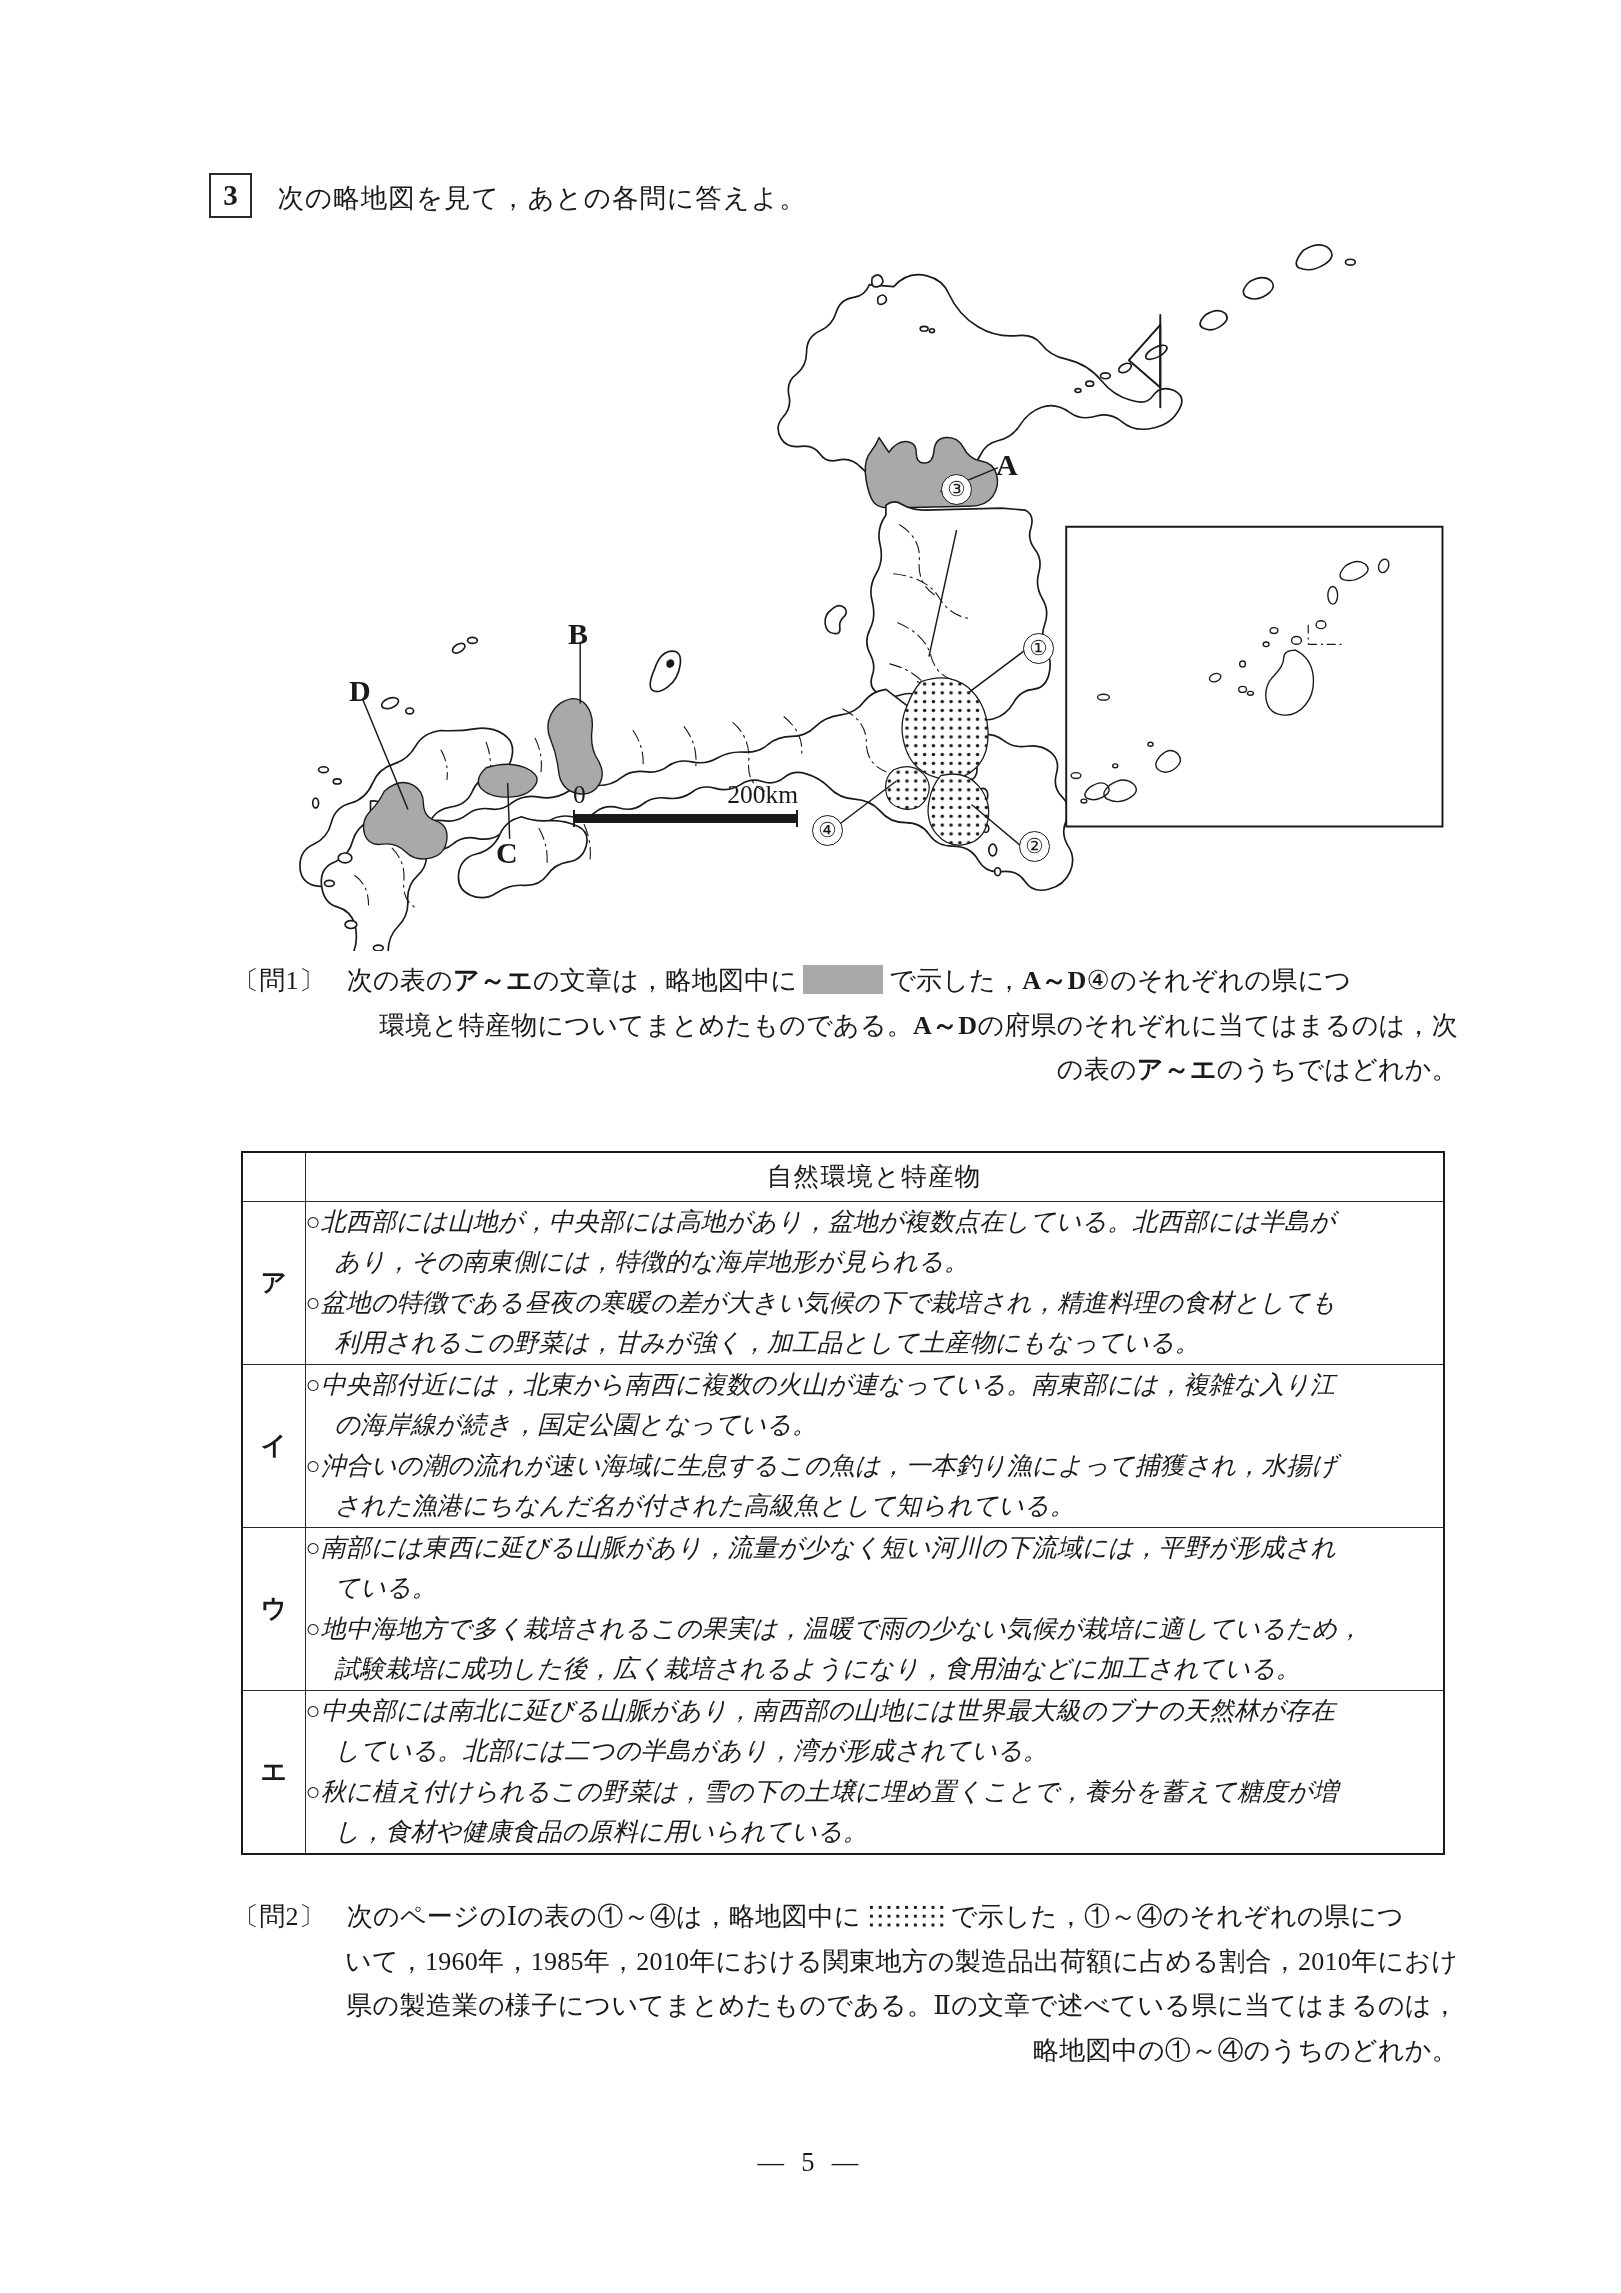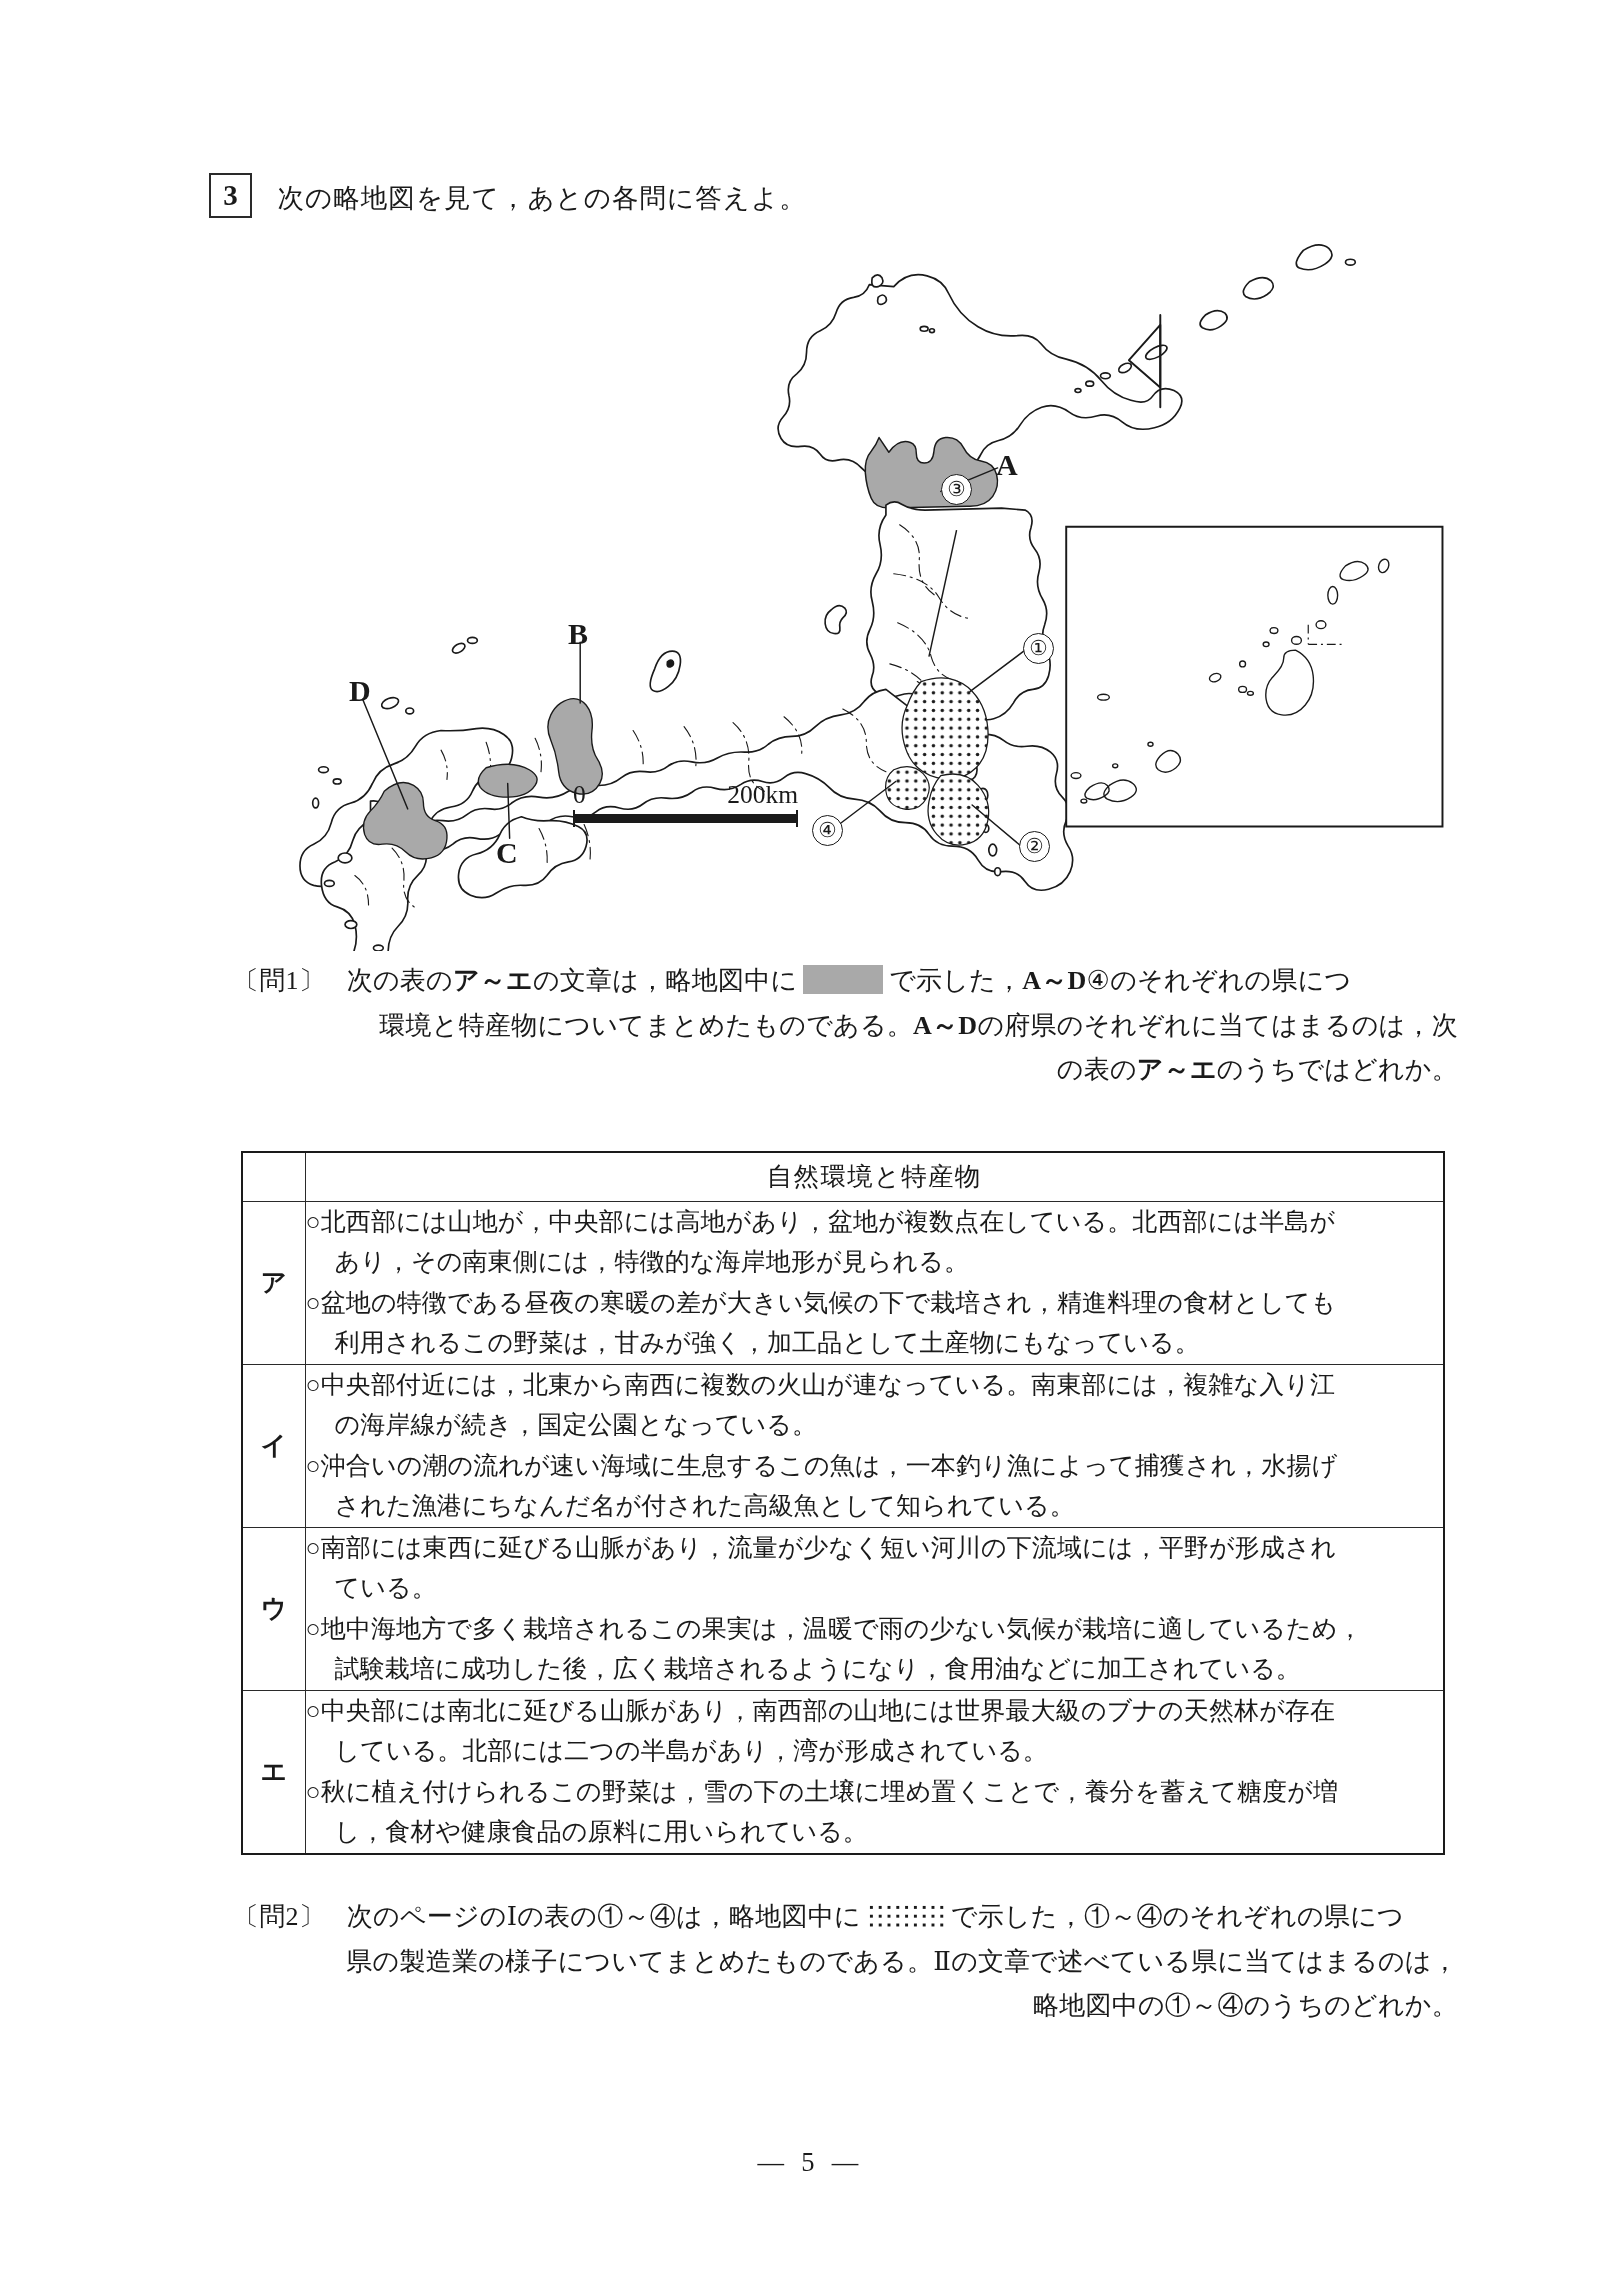--- a/index.html
+++ b/index.html
@@ -165,20 +165,21 @@
     text-align: center;
     font-size: 25.5px;
     font-family: "Liberation Sans", "DejaVu Sans", sans-serif;
     font-weight: 600;
   }
   td.rowbody {
     padding: 11.8px 13.7px 13.7px 15.7px;
     font-size: 25px;
     line-height: 1.62;
     letter-spacing: 0.005em;
+    font-style: italic;
   }
   td.rowbody .item { display: block; margin: 0; }
   td.rowbody .item .l { display: block; white-space: nowrap; }
   td.rowbody .item .l2 { padding-left: 29px; }
   .blank-corner { border-top: none !important; border-left: none !important; }
 
   
   .pagenum {
     position: absolute;
     left: 0; right: 0;
@@ -486,20 +487,21 @@
         </td>
       </tr>
     </tbody>
       </table>
   </div>
 
   <div class="prose" style="left:233px;top:1895px;width:1225px;">
     <span class="ln">
       <span>〔問2〕</span><span style="display:inline-block;width:21.6px;"></span><span>次のページのⅠの表の①～④は，略地図中に</span><span class="swatch-dots"></span><span>で示した，①～④のそれぞれの県につ</span>
     </span>
+    <span class="ln ind">いて，1960年，1985年，2010年における関東地方の製造品出荷額に占める割合，2010年におけ</span>
     <span class="ln ind">県の製造業の様子についてまとめたものである。Ⅱの文章で述べている県に当てはまるのは，</span>
     <span class="ln ind">略地図中の①～④のうちのどれか。</span>
   </div>
 
   <div class="pagenum">— 5 —</div>
 
 </div>
 
 
 </body></html>

